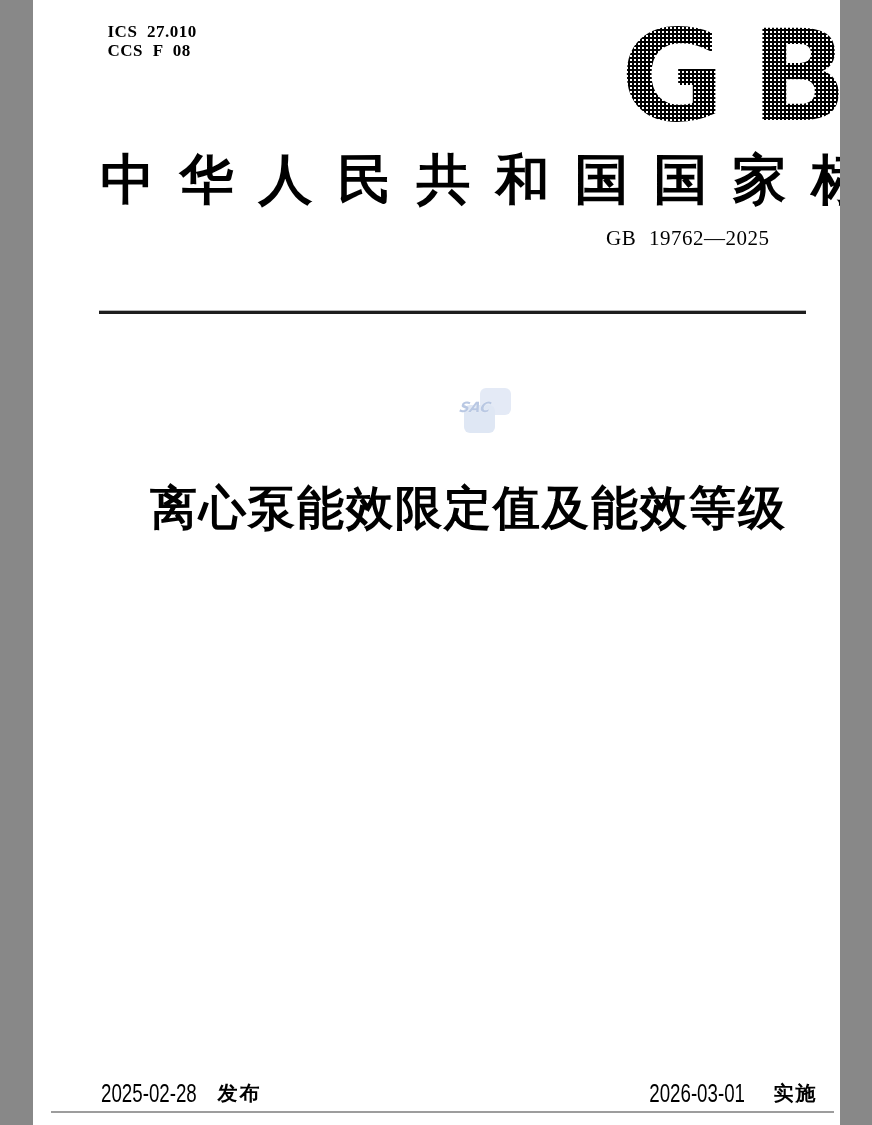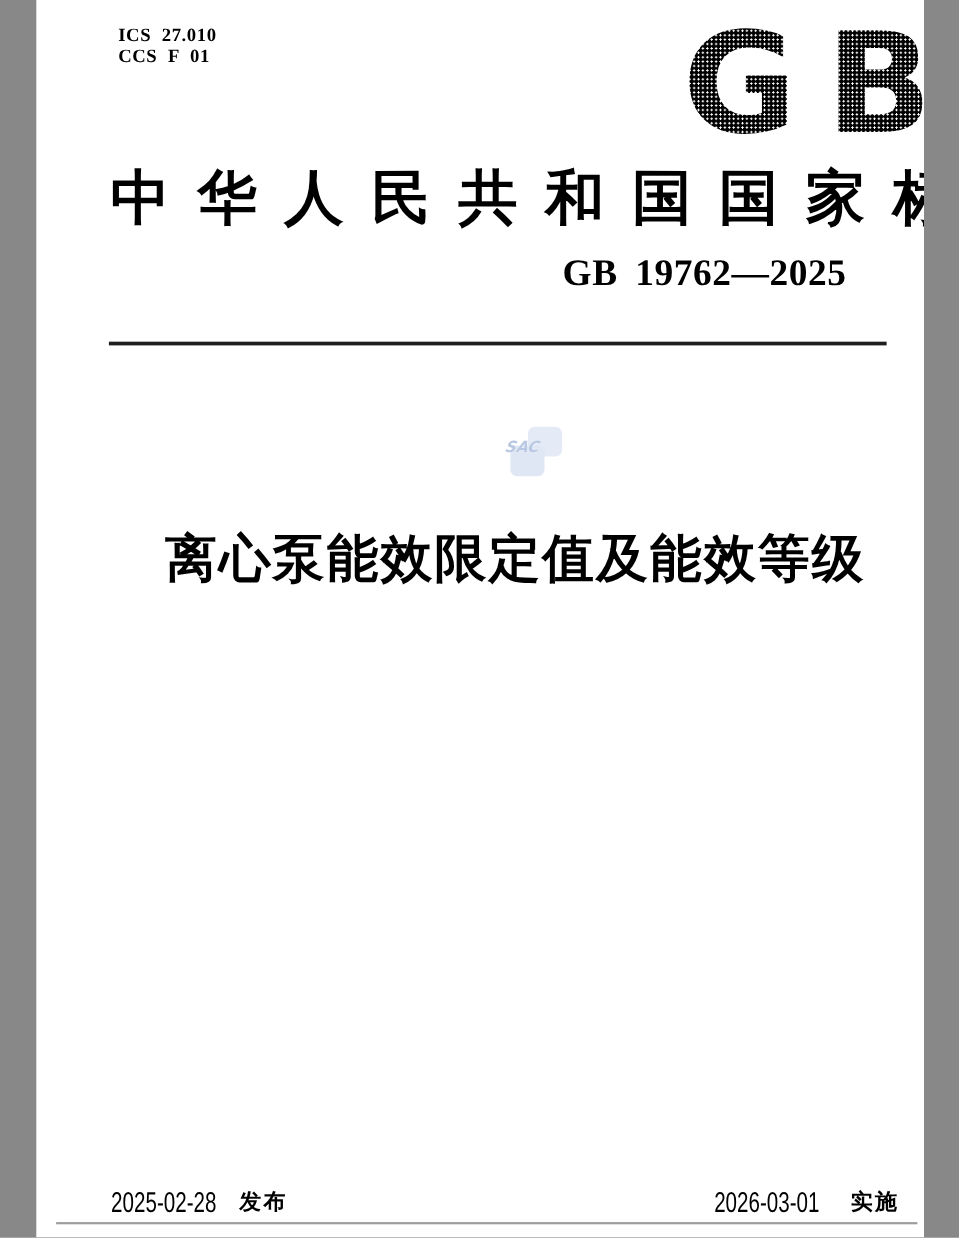--- a/index.html
+++ b/index.html
@@ -40,22 +40,22 @@
   .national-title {
     position:absolute; left:68px; top:148px;
     width:790px; white-space:nowrap; overflow:visible;
     font-weight:bold; font-size:54px; line-height:64px;
     letter-spacing:25px;
     font-family:"Liberation Serif","DejaVu Serif",serif;
   }
 
   
   .std-no {
-    position:absolute; right:70px; top:236px;
-    font-size:34px; font-weight:bold; line-height:26px;
+    position:absolute; right:70px; top:225px;
+    font-size:21px; font-weight:normal; line-height:26px;
     word-spacing:7px; letter-spacing:0.5px;
     font-family:"Liberation Serif","DejaVu Serif",serif;
   }
   .replaces {
     position:absolute; right:70px; top:269px;
     font-size:17px; font-weight:600; line-height:20px;
     letter-spacing:0.3px;
     font-family:"Liberation Serif","DejaVu Serif",serif;
   }
 
@@ -128,21 +128,21 @@
     background:#9d9d9d; border:none;
   }
 </style>
 </head>
 <body>
 
 <div class="page">
 
   <div class="ics-block">
     <div>ICS 27.010</div>
-    <div>CCS F 01</div>
+    <div>CCS F 08</div>
   </div>
 
   <div class="gb-logo">
     <span>GB</span>
     <span class="dots"></span>
   </div>
 
   <div class="national-title">中华人民共和国国家标准</div>
 
   <div class="std-no">GB 19762—2025</div>

